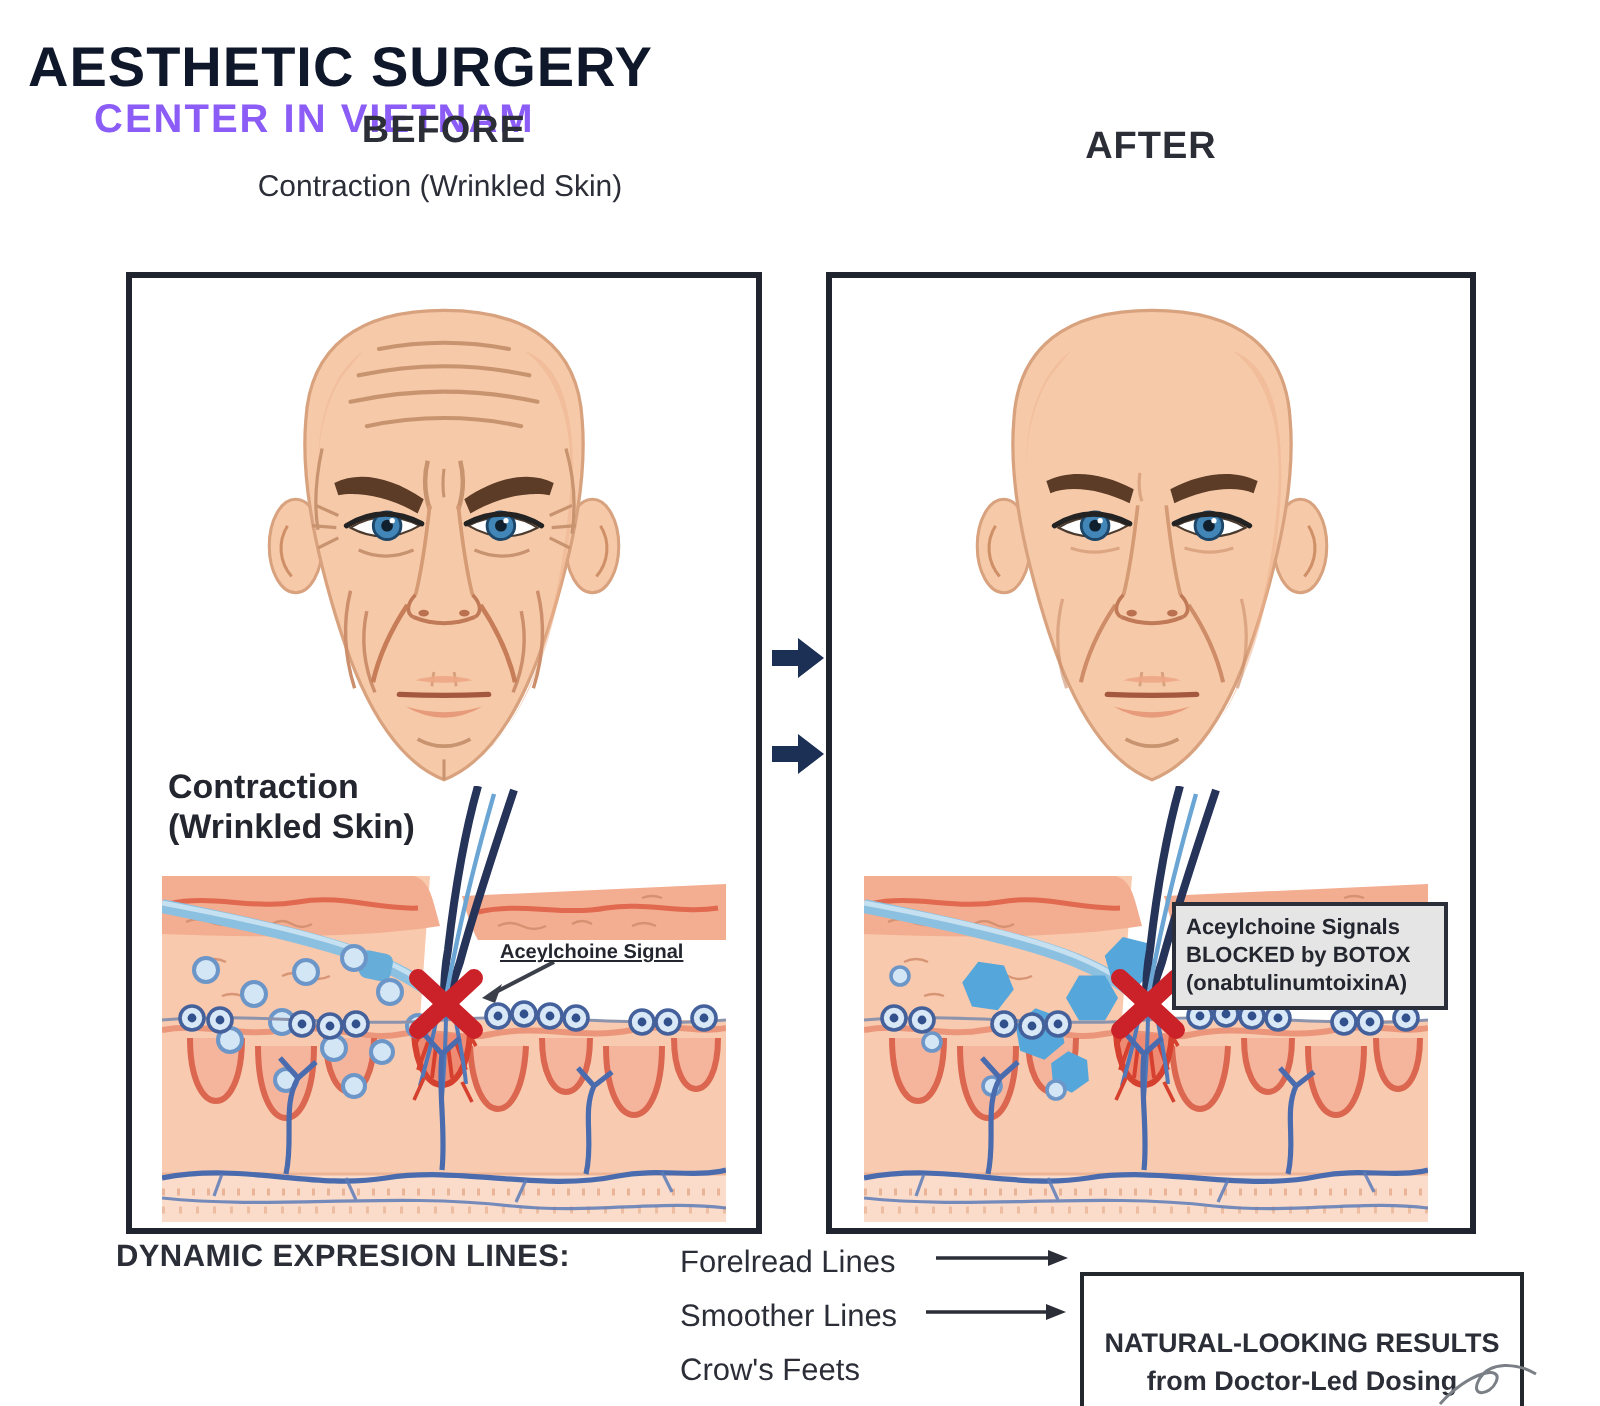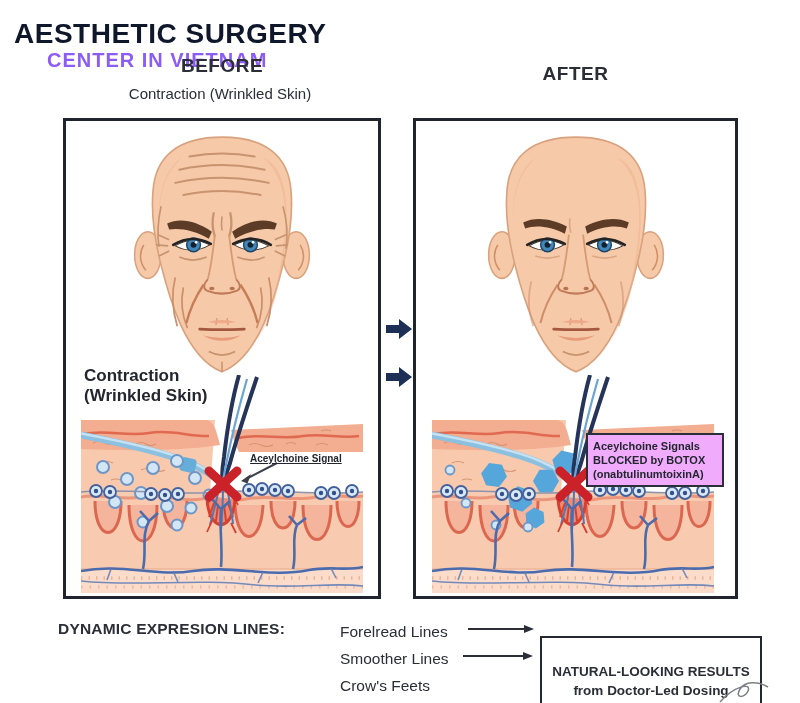--- a/index.html
+++ b/index.html
@@ -10,37 +10,37 @@
   .abs{position:absolute;}
   
   .brand1{left:14px;top:18px;font-size:28px;font-weight:bold;letter-spacing:.5px;color:#0f172a;}
   .brand2{left:47px;top:49px;font-size:20px;font-weight:bold;letter-spacing:1px;color:#8b5cf6;}
   
   .colhead{text-align:center;font-weight:bold;color:#2b2e37;}
   .before-title{left:63px;top:55px;width:318px;font-size:19px;letter-spacing:.5px;}
   .before-sub{left:40px;top:85px;width:360px;font-size:15px;text-align:center;font-weight:normal;}
   .after-title{left:413px;top:63px;width:325px;font-size:19px;letter-spacing:.5px;}
   
-  .panel{position:absolute;top:118px;height:475px;background:#fff;border:3px solid #20242e;}
+  .panel{position:absolute;top:136px;height:475px;background:#fff;border:3px solid #20242e;}
   .panel-before{left:63px;width:312px;}
   .panel-after{left:413px;width:319px;}
   .face{position:absolute;top:6px;left:50%;transform:translateX(-50%);width:224px;height:254px;}
   .panel-label{position:absolute;left:18px;top:245px;font-size:17px;font-weight:bold;line-height:20px;color:#23262e;}
   .cross{position:absolute;left:15px;top:254px;width:282px;height:218px;}
   .panel-after .cross{left:16px;}
   
   .panel-after .wr{display:none;}
   .panel-before .soft{display:none;}
   .panel-before .brow-calm{display:none;}
   .panel-after .brow-frown{display:none;}
   .panel-after .only-before{display:none;}
   .panel-before .only-after{display:none;}
   
   .ann-before{position:absolute;left:184px;top:331px;width:125px;font-size:10px;font-weight:bold;color:#23262e;line-height:14px;text-decoration:underline;}
-  .ann-after{position:absolute;left:170px;top:312px;width:124px;background:#f0abfc;border:2px solid #2a2f3a;
+  .ann-after{position:absolute;left:170px;top:312px;width:124px;background:#e5e5e5;border:2px solid #2a2f3a;
              padding:4px 5px;font-size:11px;font-weight:bold;line-height:14px;color:#23262e;}
   
   .mid-arrow1{left:386px;top:319px;}
   .mid-arrow2{left:386px;top:367px;}
   
   .foot-head{left:58px;top:620px;font-size:15.5px;font-weight:bold;letter-spacing:.2px;}
   .foot-items{left:340px;top:618px;font-size:15.5px;font-weight:normal;line-height:27px;}
   .foot-arrow1{left:468px;top:624px;}
   .foot-arrow2{left:463px;top:651px;}
   .result-box{left:540px;top:636px;width:214px;border:2.5px solid #23272e;background:#fff;

